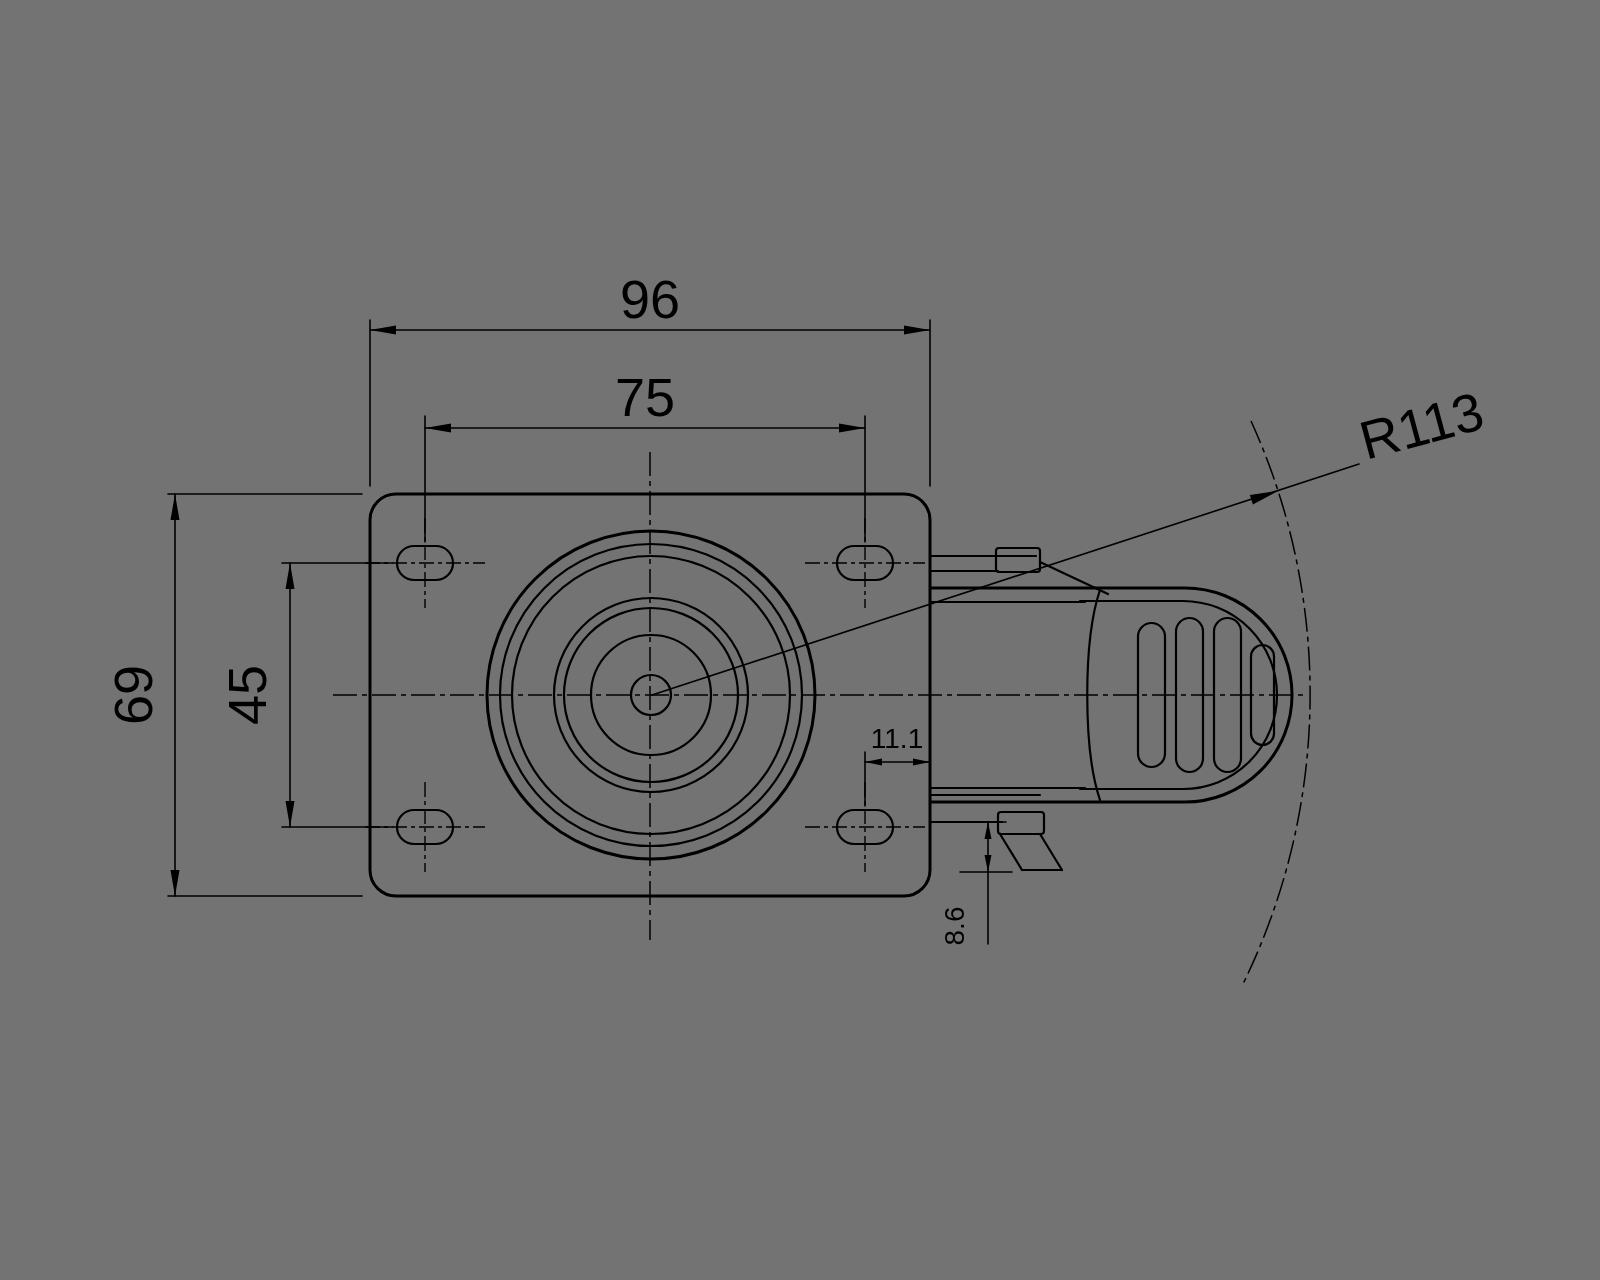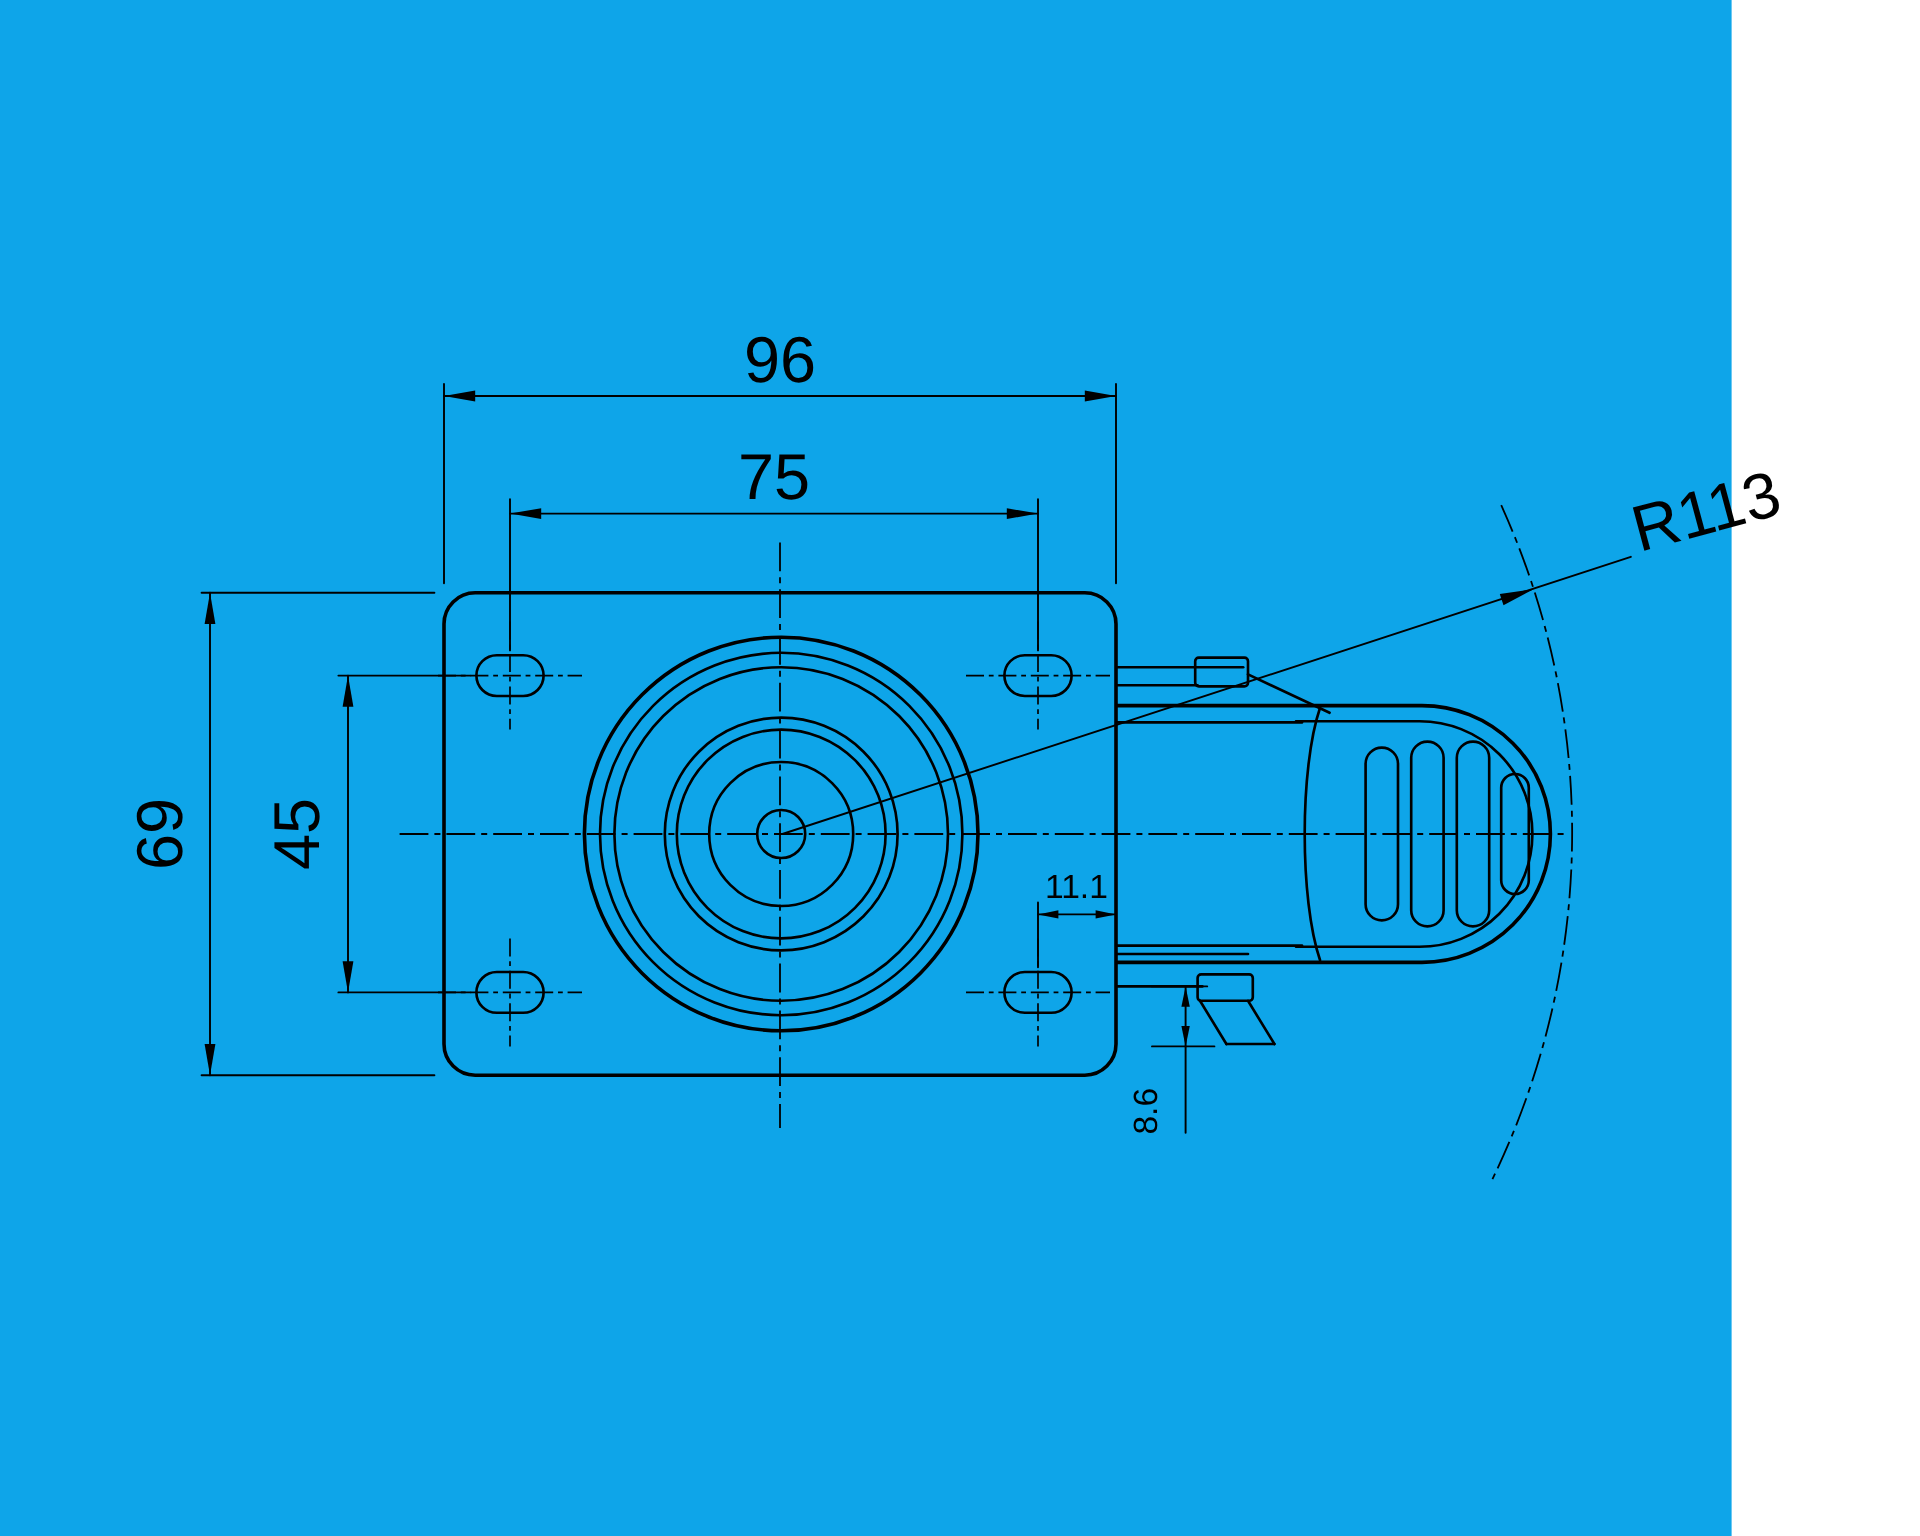--- a/index.html
+++ b/index.html
@@ -1,16 +1,16 @@
 <!DOCTYPE html>
 <html><head>
 <meta charset="utf-8">
 <style>
   html,body{margin:0;padding:0;background:#ffffff;}
-  .stage{width:1443px;height:1280px;background:#0ea5e9;position:relative;}
+  .stage{width:1600px;height:1280px;background:#737373;position:relative;}
   svg{display:block;}
   .obj{stroke:#000;stroke-width:3;fill:none;stroke-linejoin:round;stroke-linecap:round;}
   .obj2{stroke:#000;stroke-width:2.2;fill:none;stroke-linejoin:round;stroke-linecap:round;}
   .thin{stroke:#000;stroke-width:1.6;fill:none;stroke-linecap:round;}
   .cl{stroke:#000;stroke-width:1.5;fill:none;stroke-dasharray:24 5 5 5;}
   .cls{stroke:#000;stroke-width:1.4;fill:none;stroke-dasharray:15 4 4 4;}
   .dim{font-family:"Liberation Sans","DejaVu Sans",sans-serif;font-size:54px;fill:#000;}
   .dims{font-family:"Liberation Sans","DejaVu Sans",sans-serif;font-size:28px;fill:#000;}
 </style>
 </head>

